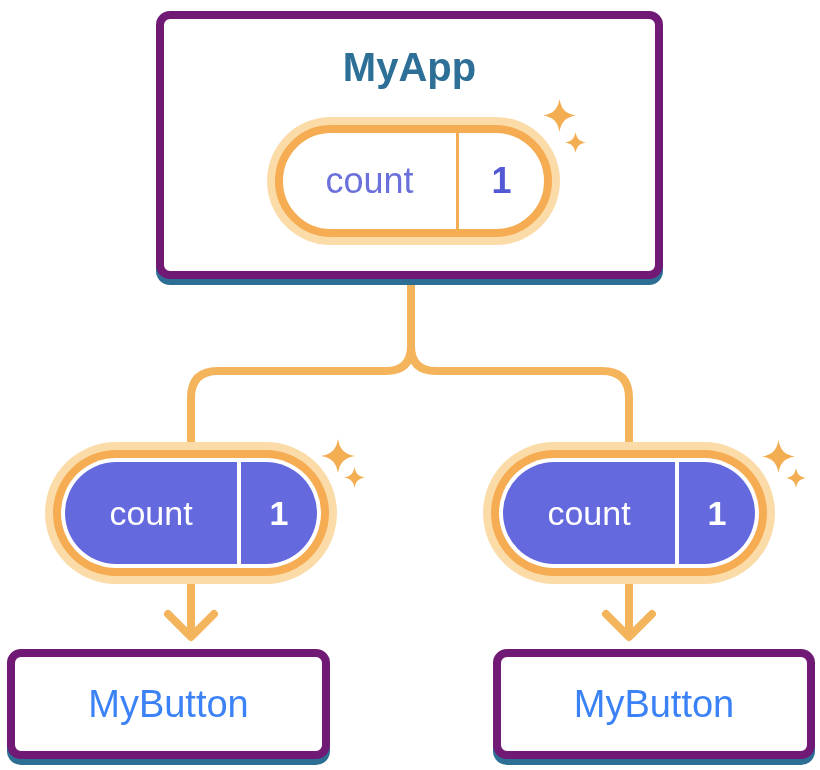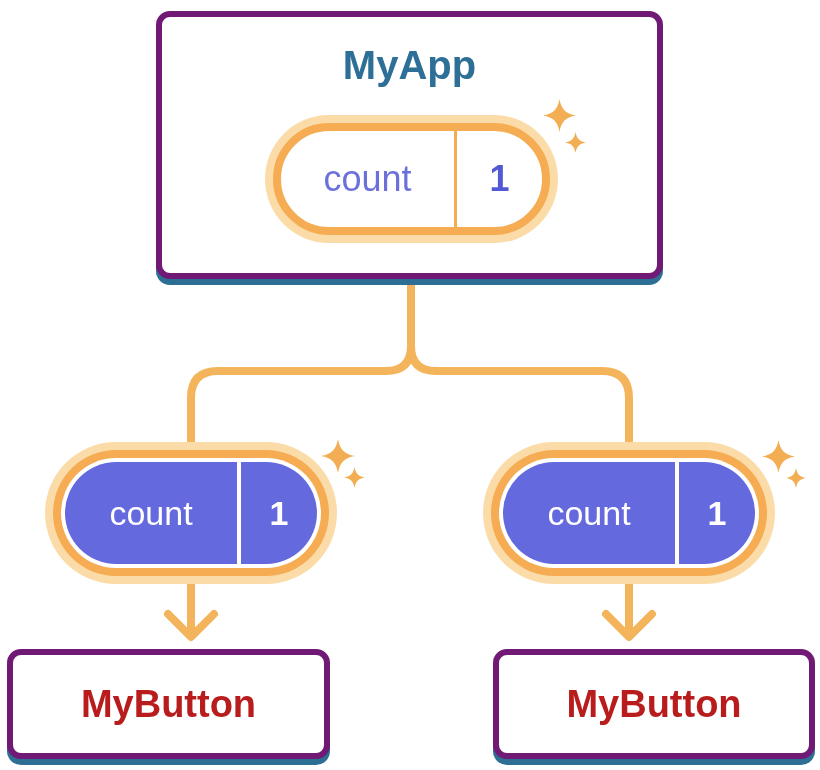--- a/index.html
+++ b/index.html
@@ -2,33 +2,33 @@
 <html><head>
 <meta charset="utf-8">
 <style>
   html,body{margin:0;padding:0;background:#ffffff;}
   .canvas{
     position:relative;width:820px;height:770px;background:#ffffff;
     font-family:"Liberation Sans",sans-serif;overflow:hidden;
   }
   
   .card{
-    position:absolute;background:#ffffff;border:6px solid #701a75;
+    position:absolute;background:#ffffff;border:8px solid #701a75;
     border-radius:14px;box-shadow:0 6px 0 #2D6E94;box-sizing:border-box;
   }
   .card-root{left:156px;top:11px;width:507px;height:268px;}
   .card-btn-left{left:7px;top:649px;width:323px;height:110px;}
   .card-btn-right{left:493px;top:649px;width:322px;height:110px;}
   .root-title{
     position:absolute;left:0;right:0;top:26px;text-align:center;
     font-size:40px;font-weight:600;color:#2E6F98;
   }
   .btn-title{
     display:flex;align-items:center;justify-content:center;height:100%;
-    font-size:38px;font-weight:700;color:#b91c1c;
+    font-size:38px;font-weight:400;color:#3b82f6;
   }
   
   .state-pill{
     position:absolute;left:111px;top:106px;width:277px;height:112px;
     box-sizing:border-box;border:8px solid #F5AC52;border-radius:60px;
     background:#ffffff;box-shadow:0 0 0 8px #FBDCA9;
     display:flex;align-items:stretch;overflow:hidden;
   }
   .state-pill .pill-label{
     flex:1;display:flex;align-items:center;justify-content:center;

